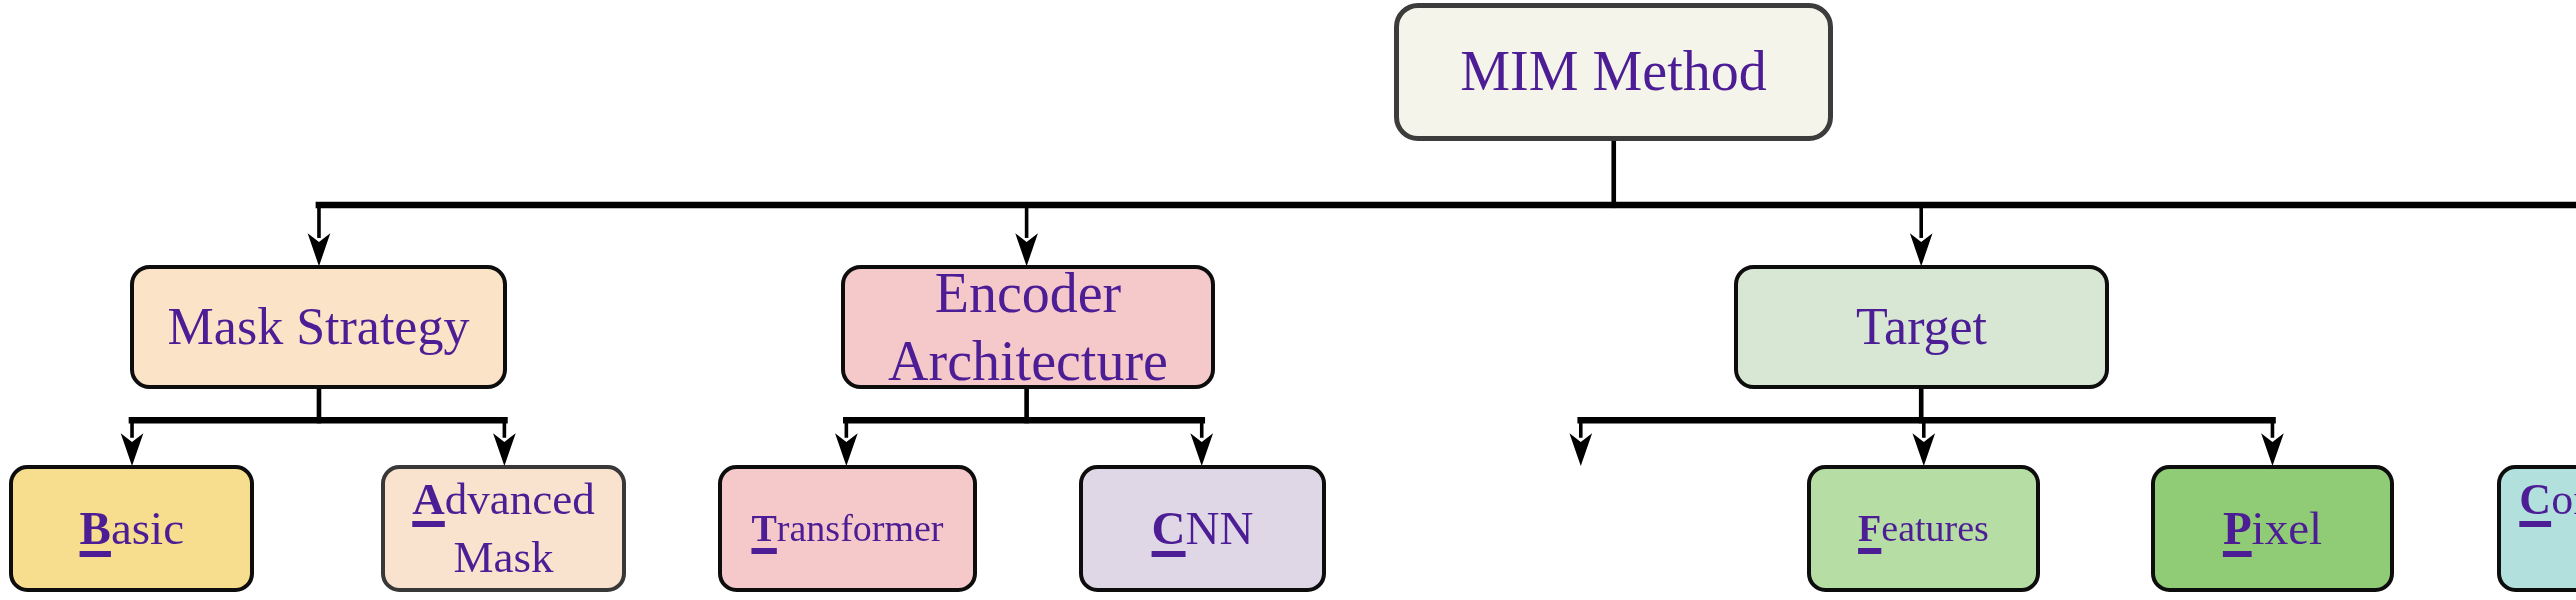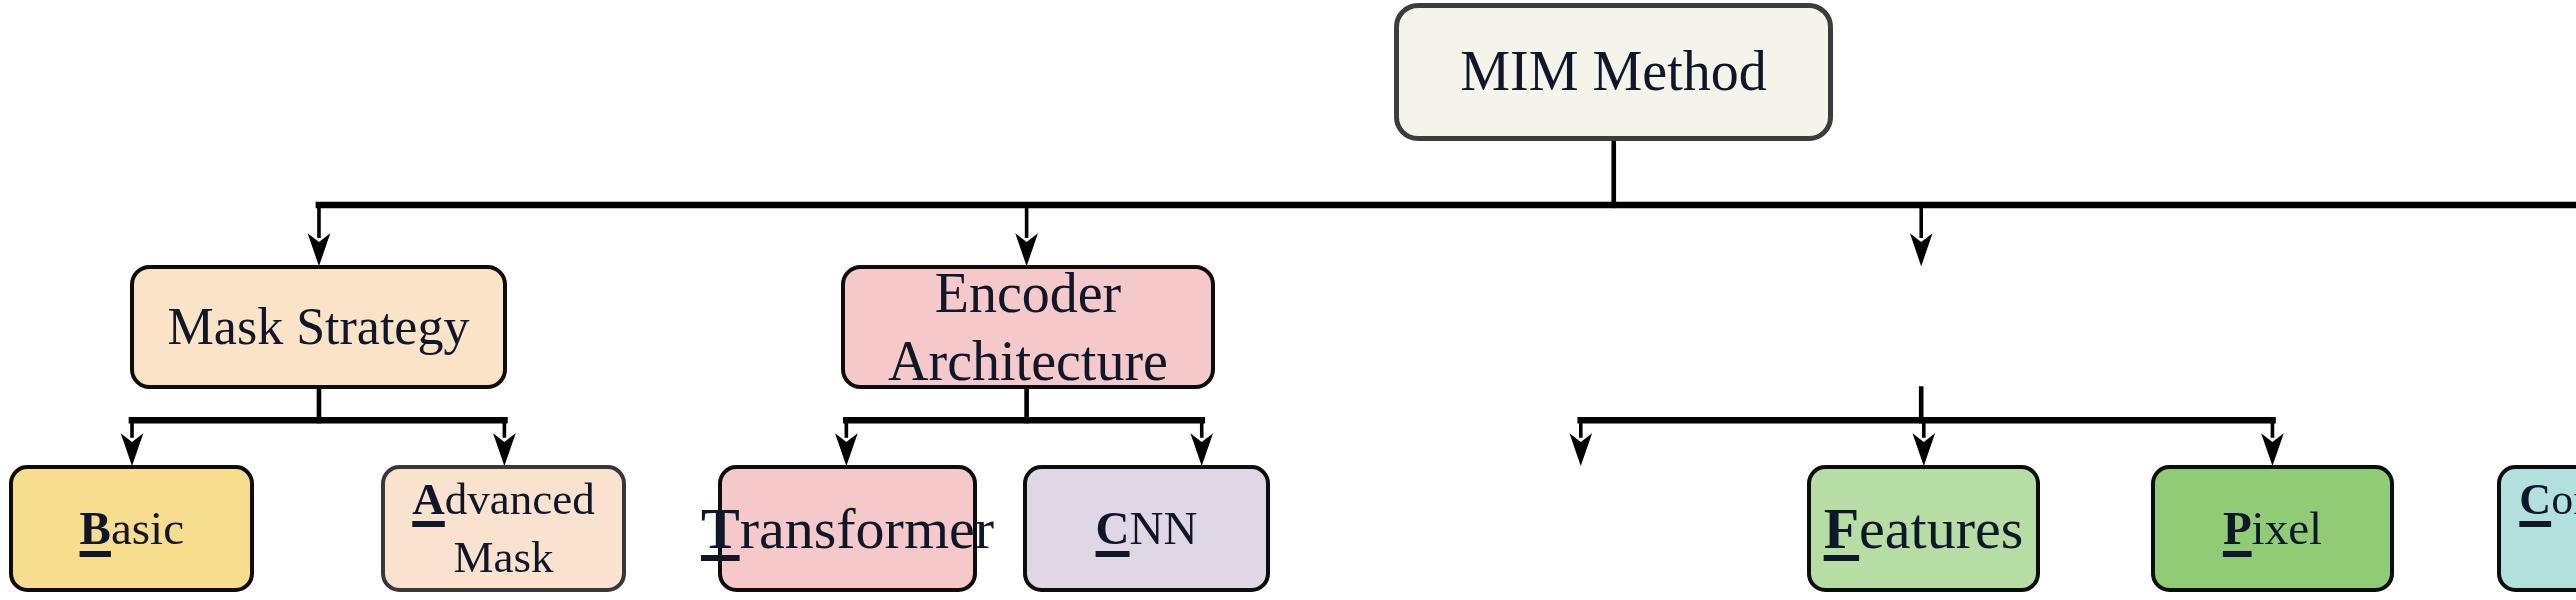--- a/index.html
+++ b/index.html
@@ -10,35 +10,35 @@
     background:#ffffff;
     font-family:"Liberation Serif", serif;
   }
   #connectors{position:absolute;left:0;top:0;z-index:1;}
   .node{
     position:absolute;z-index:2;
     box-sizing:border-box;
     display:flex;flex-direction:column;
     align-items:center;justify-content:center;
     text-align:center;
-    color:#0f172a;
+    color:#4c1d95;
     border:4.6px solid #0d0d0d;
     border-radius:19.6px;
     background:#fff;
     line-height:1.2;
     white-space:nowrap;
   }
   .root{
     border:5.2px solid #3c3c3c;
     border-radius:24px;
     font-size:56px;
   }
   .l2{font-size:52px;}
   .l2.twoline{font-size:56px;line-height:1.22;}
-  .leaf{font-size:58px;border-radius:18.5px;}
+  .leaf{font-size:38px;border-radius:18.5px;}
   .leaf.twoline{line-height:1.28;}
   .leaf.gray-border{border-color:#383838;text-align:right;}
   .em{
     font-weight:700;
     text-decoration:underline;
     text-decoration-thickness:5.7px;
     text-underline-offset:6.7px;
   }
 </style>
 </head>
@@ -105,41 +105,44 @@
 
   <div class="node l2" style="left: 130px; top: 265px; width: 377px; height: 124px; background: rgb(251, 227, 199);">
     <div>Mask Strategy</div>
   </div>
 
   <div class="node l2 twoline" style="left: 841px; top: 265px; width: 374px; height: 124px; background: rgb(245, 201, 201);">
     <div>Encoder</div>
     <div>Architecture</div>
   </div>
 
+  <div class="node l2" style="left: 1734px; top: 265px; width: 375px; height: 124px; background: rgb(216, 230, 212);">
+    <div>Target</div>
+  </div>
 
   <div class="node leaf" style="left: 9.3px; top: 465px; width: 245px; height: 127px; font-size: 47px; background: rgb(247, 221, 142); justify-content: center;">
     <div>
       <span class="em">B</span><span>asic</span>
     </div>
   </div>
 
   <div class="node leaf twoline gray-border" style="left: 381px; top: 465px; width: 245px; height: 127px; font-size: 45px; background: rgb(250, 227, 206);">
     <div>
       <span class="em">A</span><span>dvanced</span>
     </div>
     <div>Mask</div>
   </div>
 
   <div class="node leaf" style="left: 718px; top: 465px; width: 259px; height: 127px; background: rgb(245, 201, 201);">
     <div>
       <span class="em">T</span><span>ransformer</span>
     </div>
   </div>
 
-  <div class="node leaf" style="left: 1023px; top: 465px; width: 247px; height: 127px; font-size: 47px; background: rgb(224, 215, 230);">
+  <div class="node leaf" style="left: 1079px; top: 465px; width: 247px; height: 127px; font-size: 47px; background: rgb(224, 215, 230);">
     <div>
       <span class="em">C</span><span>NN</span>
     </div>
   </div>
 
 
   <div class="node leaf" style="left: 1807px; top: 465px; width: 233px; height: 127px; background: rgb(181, 221, 164);">
     <div>
       <span class="em">F</span><span>eatures</span>
     </div>

